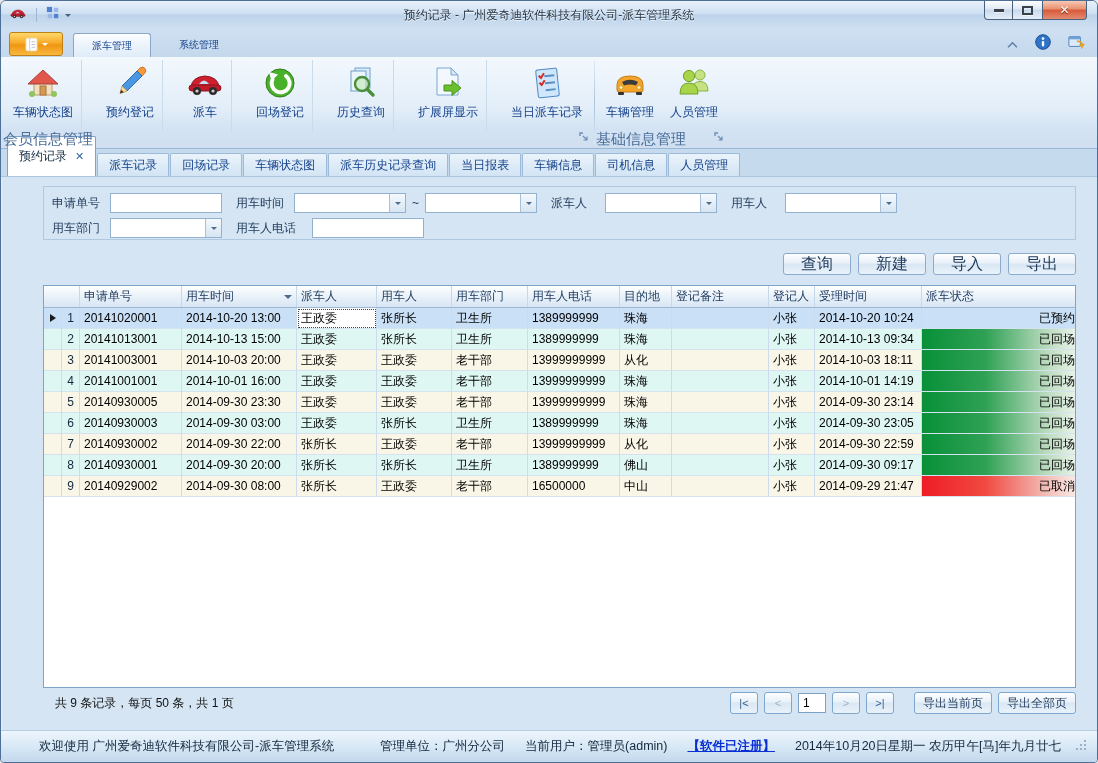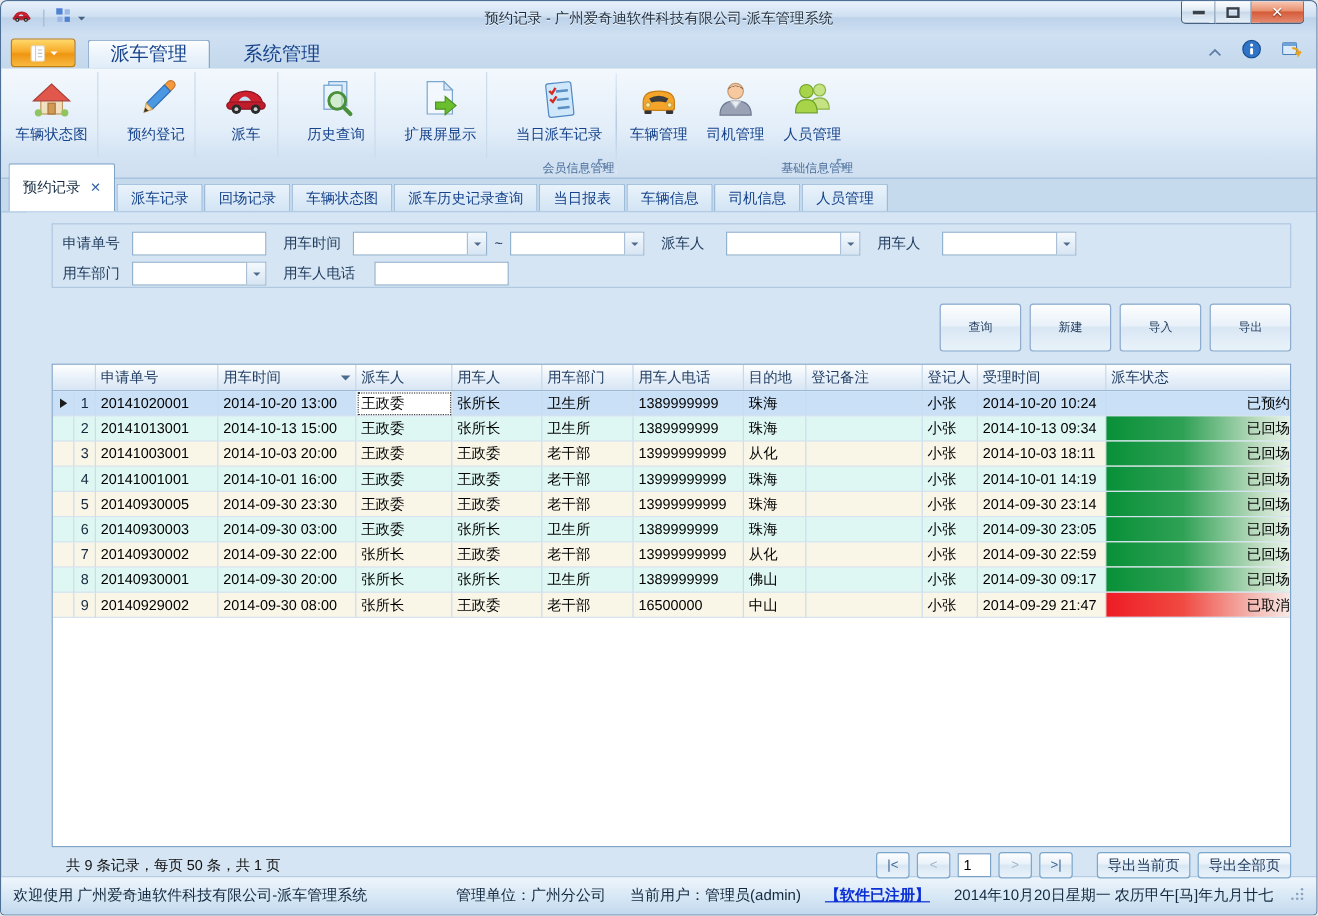--- a/index.html
+++ b/index.html
@@ -28,38 +28,38 @@
   .glyph-min{ width:10px; height:3px; background:#39414d; box-shadow:0 1px 0 rgba(255,255,255,.7); }
   .glyph-max{ width:11px; height:9px; border:2px solid #39414d; box-shadow:0 1px 0 rgba(255,255,255,.6); }
   .glyph-close{ color:#fff; font-size:12px; font-weight:bold; text-shadow:0 1px 1px rgba(80,20,10,.8); line-height:1; }
 
   
   .ribbon-tabs{ height:28px; display:flex; align-items:flex-end; padding:0 8px; position:relative;
     background:linear-gradient(#cfe0f2,#c4d8ec); }
   .app-btn{ width:54px; height:24px; margin-bottom:1px; border-radius:3px; border:1px solid #c07f12;
     background:linear-gradient(#ffd96a,#f7ab2a 45%,#ef9512 55%,#f8b93f);
     display:flex; align-items:center; justify-content:center; gap:4px; cursor:pointer; }
-  .rtab{ height:24px; padding:0 18px; display:flex; align-items:center; font-size:16px; color:#15428b;
+  .rtab{ height:24px; padding:0 18px; display:flex; align-items:center; font-size:10px; color:#15428b;
     margin-left:10px; cursor:pointer; }
   .rtab.active{ background:linear-gradient(#fdfeff,#eef5fc 40%,#dfecf8); border:1px solid #8aa8c8; border-bottom:none;
     border-radius:3px 3px 0 0; }
   .ribbon-right{ position:absolute; right:12px; bottom:3px; display:flex; align-items:center; gap:16px; }
 
   
   .ribbon-body{ height:92px; display:flex; padding:1px 2px 0 2px;
     background:linear-gradient(#f3f8fd,#e3eef9 55%,#d3e3f3 80%,#cfdff0);
     border-bottom:1px solid #98b6d8; }
   .rgroup{ display:flex; flex-direction:column; }
   .rgroup-buttons{ flex:1; display:flex; align-items:stretch; padding:2px 2px 0 2px; }
   .big-btn{ display:flex; flex-direction:column; align-items:center; padding:5px 8px 2px; min-width:50px; cursor:pointer; }
   .g1 .big-btn + .big-btn{ border-left:1px solid #cadbec;padding-left:24px; }
   .big-btn .bicon{ width:36px; height:36px; margin-bottom:3px; }
   .big-btn .blbl{ font-size:12px; color:#15428b; white-space:nowrap; }
-  .rgroup-label{ height:17px; position:relative; display:flex; align-items:center; justify-content:flex-end;
-    font-size:10px; color:#4a6d99; }
+  .rgroup-label{ height:17px; position:relative; display:flex; align-items:center; justify-content:flex-start;
+    font-size:15px; color:#4a6d99; }
   .launcher{ position:absolute; right:4px; bottom:3px; }
   .group-sep{ width:1px; margin:3px 1px; background:linear-gradient(#dcE9f5,#a9c3dd 50%,#dce9f5); }
 
   
   .doc-tabs{ height:28px; display:flex; align-items:flex-end; padding:0 0 0 6px;
     background:#c6daee; border-bottom:1px solid #aac6e0; }
   .doc-tab{ height:23px; display:flex; align-items:center; gap:8px; padding:0 11px; margin-right:1px;
     font-size:12px; color:#15428b; background:linear-gradient(#eaf3fb,#d2e4f4);
     border:1px solid #9dbbd9; border-bottom:none; border-radius:2px 2px 0 0; cursor:pointer; white-space:nowrap; }
   .doc-tab.active{ height:40px; background:#fff; border-color:#7da3c8; color:#13293f; }
@@ -75,21 +75,21 @@
   .tinput{ width:112px; height:20px; border:1px solid #93b2cf; background:#fff; font-size:12px; padding:0 3px;
     font-family:inherit; }
   .combo{ width:112px; height:20px; border:1px solid #93b2cf; background:#fff; display:flex; cursor:pointer; }
   .combo .cval{ flex:1; font-size:12px; padding:2px 3px; color:#222; }
   .combo .cbtn{ width:16px; border-left:1px solid #a9c0d6; background:linear-gradient(#f4f9fd,#d7e5f3);
     display:flex; align-items:center; justify-content:center; }
   .cbtn i{ width:0; height:0; border:3.5px solid transparent; border-top-color:#4d6b8c; margin-top:3px; }
   .tilde{ font-size:12px; color:#1e395b; margin:0 6px; }
 
   .actions-row{ margin-top:13px; display:flex; justify-content:flex-end; gap:7px; }
-  .btn{ height:40px; min-width:68px; padding:0 10px; font-size:10px; color:#1e395b; font-family:Liberation Sans, sans-serif;
+  .btn{ height:22px; min-width:68px; padding:0 10px; font-size:16px; color:#1e395b; font-family:Liberation Sans, sans-serif;
     border:1px solid #8cabcd; border-radius:3px; cursor:pointer;
     background:linear-gradient(#fdfeff,#e9f1f9 45%,#d9e7f4 50%,#e9f2fa); }
 
   
   .table-wrap{ margin-top:10px; height:403px; border:1px solid #7da3c8; background:#fff; overflow:hidden; }
   .thead{ display:grid; grid-template-columns:36px 102px 115px 80px 75px 76px 92px 52px 97px 46px 107px 160px 1fr;
     height:22px; background:linear-gradient(#ffffff,#e7f0f9 55%,#d8e6f4); border-bottom:1px solid #9cb8d6; }
   .th{ display:flex; align-items:center; padding-left:4px; font-size:12px; color:#1d3a5f;
     border-right:1px solid #c6d9ea; overflow:hidden; white-space:nowrap; cursor:default; }
   .hdr-arrow{ margin-left:auto; margin-right:4px; width:0; height:0; border:4px solid transparent;
@@ -116,21 +116,21 @@
     border:1px solid #7da7cc; border-radius:3px; cursor:pointer;
     background:linear-gradient(#fdfeff,#e9f1f9 45%,#d9e7f4 50%,#e9f2fa); }
   .pg-btn.dis{ color:#9fb4c8; }
   .pg-input{ width:28px; height:20px; border:1px solid #7aa0c4; font-size:12px; padding:0 4px; font-family:inherit; }
   .pg-export{ min-width:78px; font-size:12px; color:#1e395b; }
   .pager .gap{ width:8px; }
 
   
   .statusbar{ height:32px; border-top:1px solid #b6cde2; display:flex; align-items:center; padding:0 10px;
     background:linear-gradient(#eef5fc,#d6e7f5 55%,#c2d8ec); font-size:12.5px; color:#12283f; }
-  .sb-welcome{ white-space:nowrap; }
+  .sb-welcome{ white-space:nowrap;margin-left:28px; }
   .sb-spacer{ flex:1; }
   .sb-item{ white-space:nowrap; margin-left:20px; }
   .sb-link{ color:#0a2fd4; font-weight:bold; text-decoration:underline; cursor:pointer; margin-left:20px; white-space:nowrap; }
   .sb-grip{ margin-left:14px; }
 </style>
 </head>
 <body>
 
 <div class="window">
 
@@ -248,20 +248,30 @@
                 <circle cx="26" cy="26" r="4" fill="#2b2b2b"></circle>
                 <circle cx="10" cy="26" r="1.6" fill="#cfcfcf"></circle>
                 <circle cx="26" cy="26" r="1.6" fill="#cfcfcf"></circle>
               </svg>
           </span>
           <span class="blbl">派车</span>
         </div>
         <div class="big-btn">
           <span class="bicon">
             <svg viewBox="0 0 36 36" width="36" height="36">
+                <circle cx="18" cy="18" r="14" fill="#49b02b" stroke="#2e7f1a"></circle>
+                <path d="M24 11 A9 9 0 1 1 10.5 14.5" fill="none" stroke="#fff" stroke-width="4" stroke-linecap="round"></path>
+                <path d="M7 7 L16 9.5 L9.5 16 Z" fill="#fff"></path>
+              </svg>
+          </span>
+          <span class="blbl">回场登记</span>
+        </div>
+        <div class="big-btn">
+          <span class="bicon">
+            <svg viewBox="0 0 36 36" width="36" height="36">
                 <rect x="12" y="3" width="15" height="20" fill="#dcecfa" stroke="#6f9fcc"></rect>
                 <rect x="8" y="6" width="15" height="20" fill="#eaf4fc" stroke="#6f9fcc"></rect>
                 <circle cx="19" cy="19" r="7" fill="rgba(190,230,170,.55)" stroke="#4a8f3a" stroke-width="2.4"></circle>
                 <line x1="24.5" y1="24.5" x2="30" y2="30" stroke="#4a8f3a" stroke-width="3.4" stroke-linecap="round"></line>
               </svg>
           </span>
           <span class="blbl">历史查询</span>
         </div>
         <div class="big-btn">
           <span class="bicon">
@@ -307,31 +317,20 @@
             <svg viewBox="0 0 36 36" width="36" height="36">
                 <path d="M5 20 Q5 11 18 11 Q31 11 31 20 L31 25 Q31 27 29 27 L7 27 Q5 27 5 25 Z" fill="#f5a42a" stroke="#c77d18"></path>
                 <path d="M10 17 Q18 12.5 26 17 L24 20.5 Q18 18.5 12 20.5 Z" fill="#3c3c3c"></path>
                 <circle cx="9" cy="22.5" r="2" fill="#ffe9a8" stroke="#caa43c"></circle>
                 <circle cx="27" cy="22.5" r="2" fill="#ffe9a8" stroke="#caa43c"></circle>
                 <rect x="6" y="27" width="6" height="3" rx="1" fill="#333"></rect>
                 <rect x="24" y="27" width="6" height="3" rx="1" fill="#333"></rect>
               </svg>
           </span>
           <span class="blbl">车辆管理</span>
-        </div>
-        <div class="big-btn">
-          <span class="bicon">
-            <svg viewBox="0 0 36 36" width="36" height="36">
-                <path d="M5 31 Q5 19 18 19 Q31 19 31 31 Z" fill="#9aa3b5" stroke="#6e7a92"></path>
-                <path d="M14 19.5 L18 25 L22 19.5 L20 19 h-4 Z" fill="#e9edf2" stroke="#c3cad6"></path>
-                <circle cx="18" cy="11" r="6.5" fill="#f6c9a0" stroke="#c79b72"></circle>
-                <path d="M11.5 9.5 Q18 4 24.5 9.5 Q22 6.5 18 6.5 Q14 6.5 11.5 9.5" fill="#6b widzi"></path>
-              </svg>
-          </span>
-          <span class="blbl">司机管理</span>
         </div>
         <div class="big-btn">
           <span class="bicon">
             <svg viewBox="0 0 36 36" width="36" height="36">
                 <circle cx="24" cy="10" r="5" fill="#c6e383" stroke="#8ab545"></circle>
                 <path d="M16 26 Q16 16.5 24 16.5 Q32 16.5 32 26 Z" fill="#c6e383" stroke="#8ab545"></path>
                 <circle cx="13" cy="11" r="5.6" fill="#a8d44a" stroke="#6fa32a"></circle>
                 <path d="M4 29 Q4 18 13 18 Q22 18 22 29 Z" fill="#a8d44a" stroke="#6fa32a"></path>
               </svg>
           </span>

